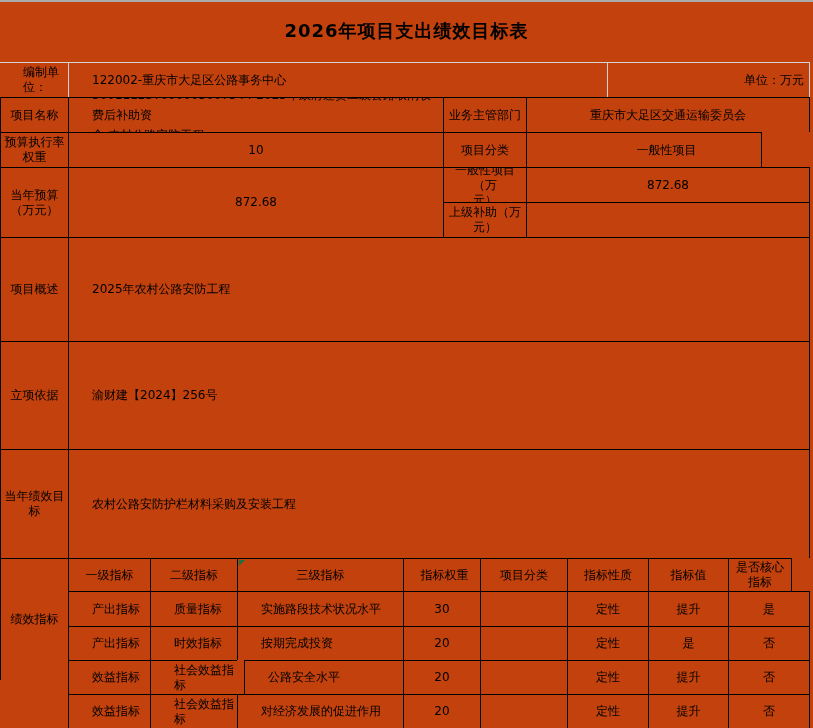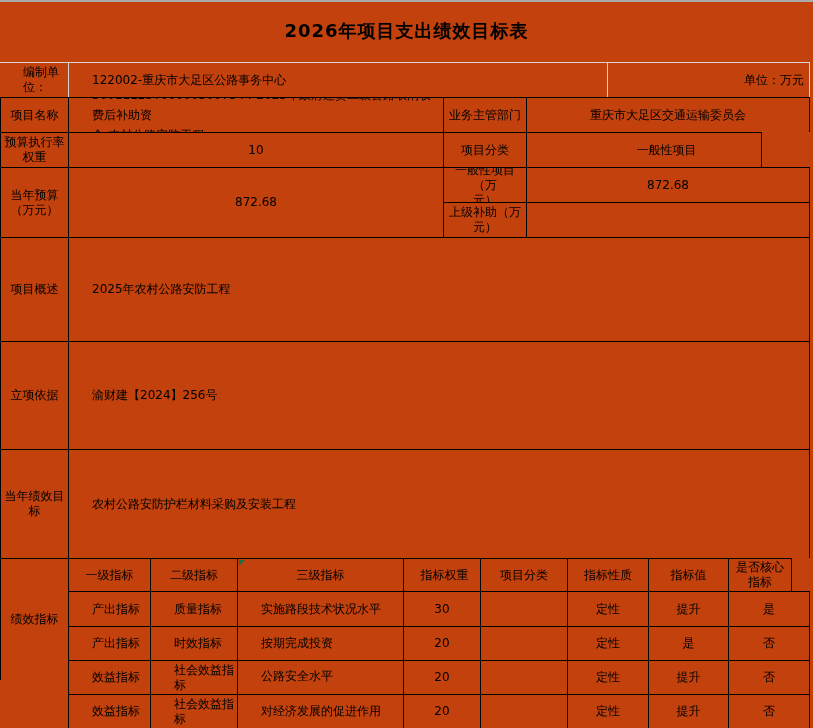--- a/index.html
+++ b/index.html
@@ -101,21 +101,21 @@
   <div class="cell l" style="left:150px;top:626px;width:87px;height:34px;">时效指标</div>
   <div class="cell l" style="left:237px;top:626px;width:166px;height:34px;">按期完成投资</div>
   <div class="cell" style="left:403px;top:626px;width:77px;height:34px;">20</div>
   <div class="cell" style="left:480px;top:626px;width:87px;height:34px;"></div>
   <div class="cell" style="left:567px;top:626px;width:81px;height:34px;">定性</div>
   <div class="cell" style="left:648px;top:626px;width:80px;height:34px;">是</div>
   <div class="cell re" style="left:728px;top:626px;width:82px;height:34px;">否</div>
 
   <div class="cell l" style="left:68px;top:660px;width:82px;height:34px;">效益指标</div>
   <div class="cell l" style="left:150px;top:660px;width:87px;height:34px;">社会效益指标</div>
-  <div class="cell l" style="left:237px;top:660px;width:166px;height:34px;font-family:Liberation Mono, monospace;">公路安全水平</div>
+  <div class="cell l" style="left:244px;top:660px;width:166px;height:34px;">公路安全水平</div>
   <div class="cell" style="left:403px;top:660px;width:77px;height:34px;">20</div>
   <div class="cell" style="left:480px;top:660px;width:87px;height:34px;"></div>
   <div class="cell" style="left:567px;top:660px;width:81px;height:34px;">定性</div>
   <div class="cell" style="left:648px;top:660px;width:80px;height:34px;">提升</div>
   <div class="cell re" style="left:728px;top:660px;width:82px;height:34px;">否</div>
 
   <div class="cell l" style="left:68px;top:694px;width:82px;height:34px;">效益指标</div>
   <div class="cell l" style="left:150px;top:694px;width:87px;height:34px;">社会效益指标</div>
   <div class="cell l" style="left:237px;top:694px;width:166px;height:34px;">对经济发展的促进作用</div>
   <div class="cell" style="left:403px;top:694px;width:77px;height:34px;">20</div>

